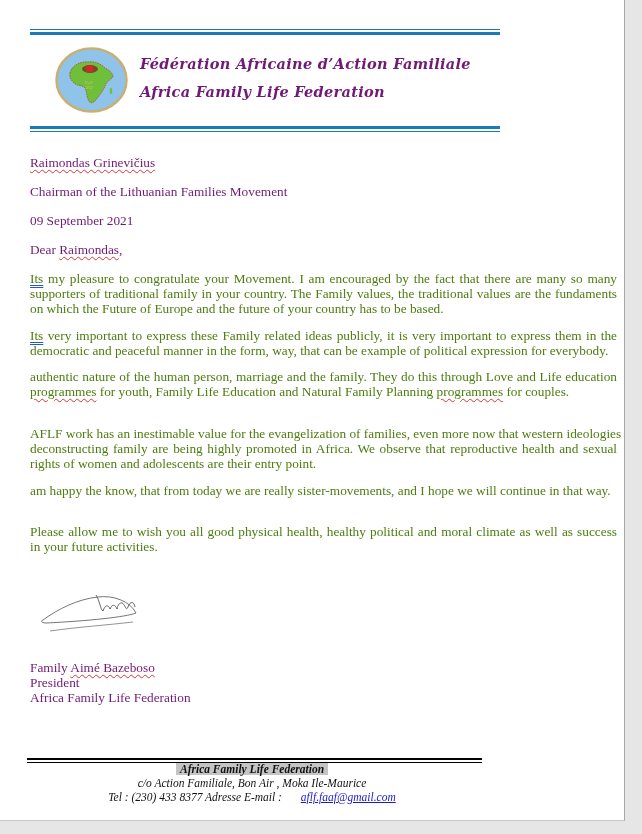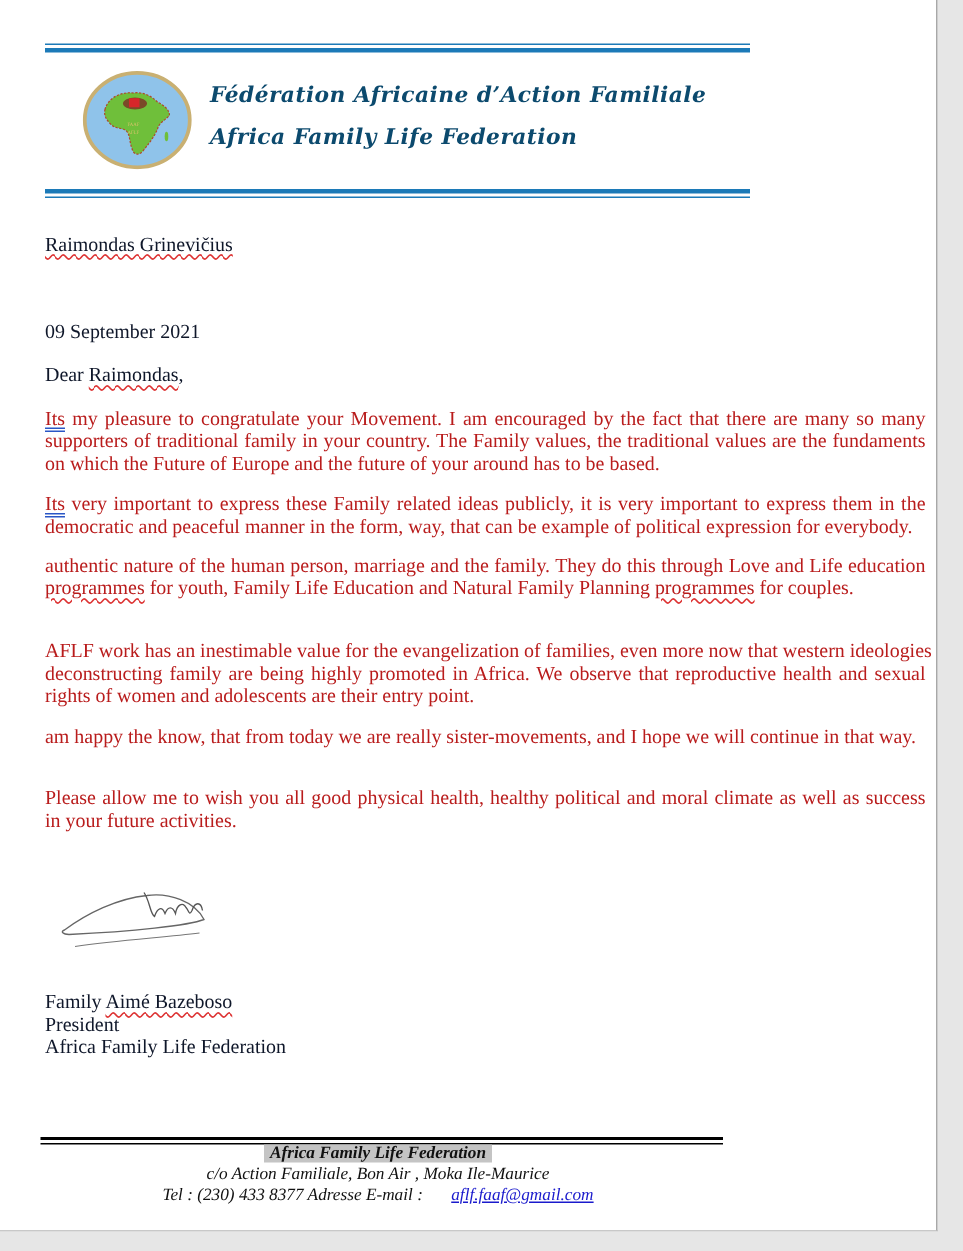--- a/index.html
+++ b/index.html
@@ -2,23 +2,23 @@
 <html><head>
 <meta charset="utf-8">
 <style>
   html, body { margin:0; padding:0; }
   body { width:642px; height:834px; background:#e6e6e6; position:relative; overflow:hidden; }
   .page { position:absolute; left:0; top:0; width:624px; height:820px; background:#fff; border-right:1px solid #a8a8a8; border-bottom:1px solid #c8c8c8; }
   .hline { position:absolute; left:30px; width:470px; }
   .thin { height:1px; background:#1c7ab8; }
   .thick { height:3px; background:#1c7ab8; }
   .logo { position:absolute; left:55px; top:47px; width:73px; height:66px; }
-  .org-title { position:absolute; left:140px; font-family:"DejaVu Serif", serif; font-style:italic; font-weight:bold; color:#0c4a6e; font-size:14.5px; letter-spacing:0.3px; white-space:nowrap;text-align:right; }
-  .text { position:absolute; left:30px; font-family:"Liberation Serif", serif; font-size:13.3px; color:#0f172a; white-space:nowrap; }
-  .para { position:absolute; left:30px; width:590px; font-family:"Liberation Serif", serif; font-size:13.3px; line-height:15px; color:#b91c1c; text-align:justify; }
+  .org-title { position:absolute; left:140px; font-family:"DejaVu Serif", serif; font-style:italic; font-weight:bold; color:#701a75; font-size:14.5px; letter-spacing:0.3px; white-space:nowrap;text-align:right; }
+  .text { position:absolute; left:30px; font-family:"Liberation Serif", serif; font-size:13.3px; color:#701a75; white-space:nowrap; }
+  .para { position:absolute; left:30px; width:590px; font-family:"Liberation Serif", serif; font-size:13.3px; line-height:15px; color:#4d7c0f; text-align:justify; }
   .para .ln { display:block; white-space:nowrap; text-align-last:justify; }
   .para .ln.last { text-align-last:left; }
   .spell { text-decoration:underline wavy #d33; text-decoration-thickness:1px; text-underline-offset:2px; }
   .gram { text-decoration:underline double #2a56c6; text-decoration-thickness:1px; text-underline-offset:2px; }
   .sig { position:absolute; left:38px; top:587px; width:120px; height:50px; }
   .footer-line { position:absolute; left:27px; width:455px; background:#000; }
   .footer-text { position:absolute; left:0; width:624px; text-align:center; font-family:"Liberation Serif", serif; font-style:italic; font-size:11.5px; color:#111; white-space:nowrap; }
   .hl { background:#c4c4c4; font-weight:bold; padding:0 4px; }
   .email { color:#1a1acc; text-decoration:underline;margin-left:16px; }
 </style>
@@ -42,27 +42,28 @@
 
   <div class="org-title" style="top:55px">Fédération Africaine d’Action Familiale</div>
   <div class="org-title" style="top:83px">Africa Family Life Federation</div>
 
   <div class="hline thick" style="top:126px"></div>
   <div class="hline thin" style="top:131px"></div>
 
   <div class="text" style="top:155px">
     <span class="spell">Raimondas Grinevičius</span>
   </div>
+  <div class="text" style="top:184px">Chairman of the Lithuanian Families Movement</div>
   <div class="text" style="top:213px">09 September 2021</div>
   <div class="text" style="top:242px"><span>Dear </span><span class="spell">Raimondas</span><span>,</span></div>
 
   <div class="para" style="top:271px; width:587px">
     <span class="ln"><span class="gram">Its</span><span> my pleasure to congratulate your Movement. I am encouraged by the fact that there are many so many</span></span>
     <span class="ln">supporters of traditional family in your country. The Family values, the traditional values are the fundaments</span>
-    <span class="ln last">on which the Future of Europe and the future of your around has to be based.</span>
+    <span class="ln last">on which the Future of Europe and the future of your country has to be based.</span>
   </div>
 
   <div class="para" style="top:328px; width:587px">
     <span class="ln"><span class="gram">Its</span><span> very important to express these Family related ideas publicly, it is very important to express them in the</span></span>
     <span class="ln last">democratic and peaceful manner in the form, way, that can be example of political expression for everybody.</span>
   </div>
 
   <div class="para" style="top:369px; width:587px">
     <span class="ln">authentic nature of the human person, marriage and the family. They do this through Love and Life education</span>
     <span class="ln last"><span class="spell">programmes</span><span> for youth, Family Life Education and Natural Family Planning </span><span class="spell">programmes</span><span> for couples.</span></span>

